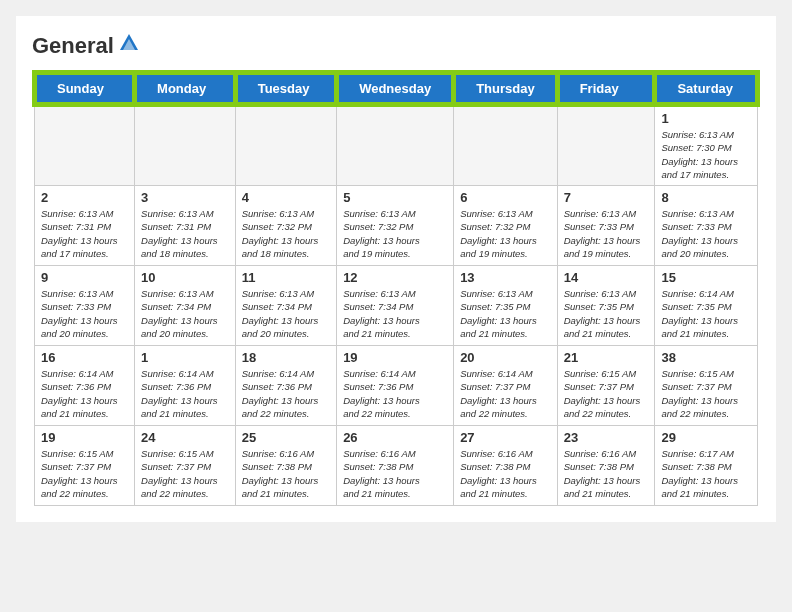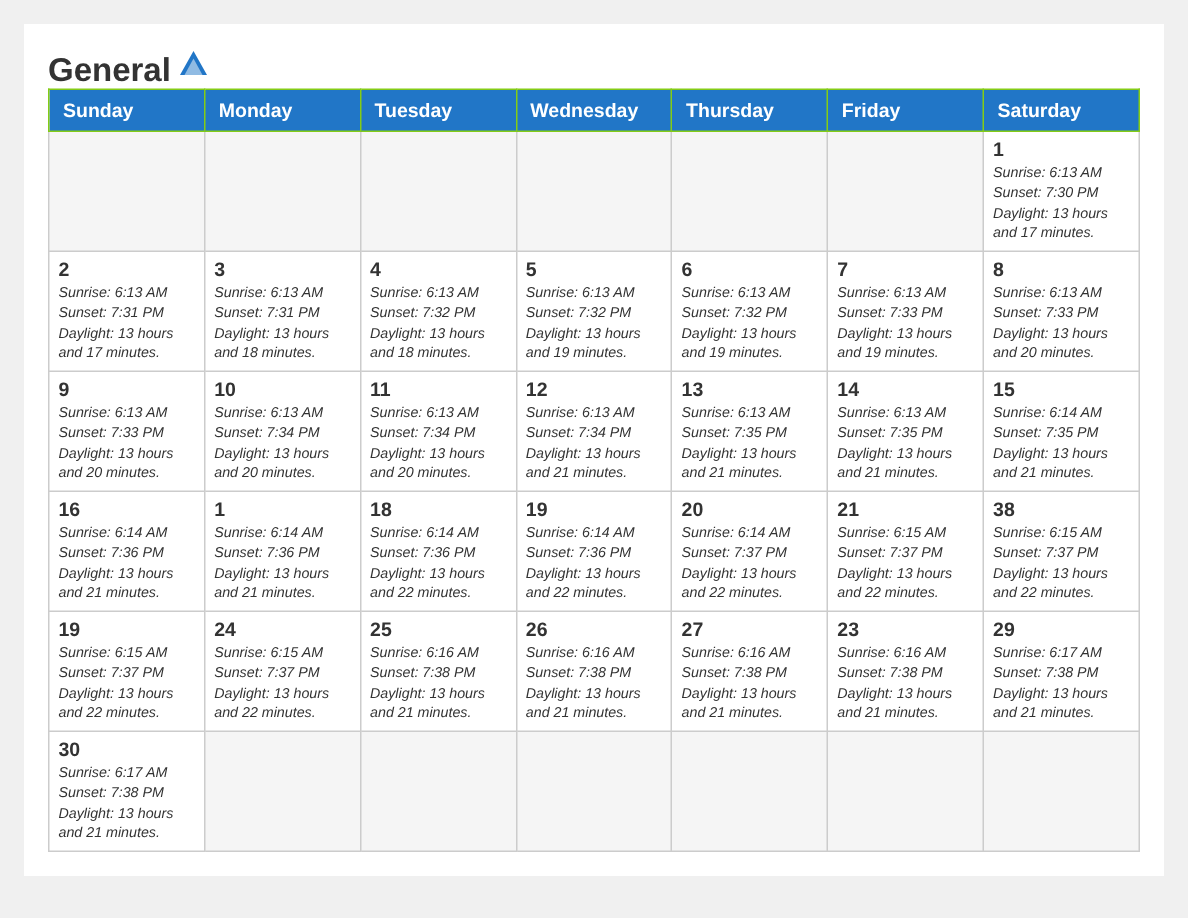--- a/index.html
+++ b/index.html
@@ -13,20 +13,21 @@
     .page {
       background: #fff;
       width: 760px;
       margin: 0 auto;
       padding: 16px;
     }
     .header {
       display: flex;
       justify-content: space-between;
       align-items: flex-start;
+      margin-bottom: 12px;
     }
     .logo {
       display: flex;
       flex-direction: column;
       align-items: flex-start;
     }
     .logo-top {
       display: flex;
       align-items: center;
     }
@@ -45,23 +46,23 @@
     .calendar {
       width: 100%;
       border-collapse: collapse;
       border: 1px solid #ccc;
     }
     .calendar th {
       background: #2176c7;
       color: #fff;
       font-size: 13px;
       font-weight: bold;
-      padding: 6px 9px;
+      padding: 6px 20px;
       text-align: left;
-      border: 1px solid #84cc16;
+      border: 5px solid #84cc16;
     }
     .calendar td {
       vertical-align: top;
       border: 1px solid #ccc;
       padding: 4px 6px;
       font-size: 10px;
       color: #333;
       background: #fff;
       width: calc(100% / 7);
       min-height: 80px;
@@ -334,30 +335,15 @@
 and 21 minutes.</div>
           </td>
           <td>
             <div class="day-number">29</div>
             <div class="day-info" style="white-space: pre-line;">Sunrise: 6:17 AM
 Sunset: 7:38 PM
 Daylight: 13 hours
 and 21 minutes.</div>
           </td>
         </tr>
-        <tr>
-          <td>
-            <div class="day-number">30</div>
-            <div class="day-info" style="white-space: pre-line;">Sunrise: 6:17 AM
-Sunset: 7:38 PM
-Daylight: 13 hours
-and 21 minutes.</div>
-          </td>
-          <td class="empty"></td>
-          <td class="empty"></td>
-          <td class="empty"></td>
-          <td class="empty"></td>
-          <td class="empty"></td>
-          <td class="empty"></td>
-        </tr>
       </tbody>
   </table>
 </div>
 
 </body></html>

